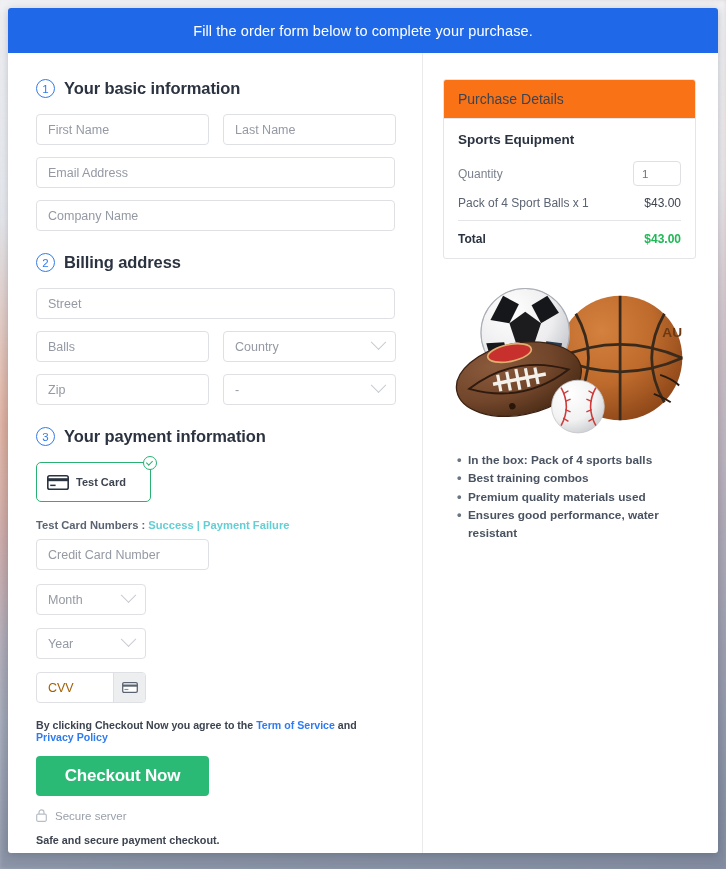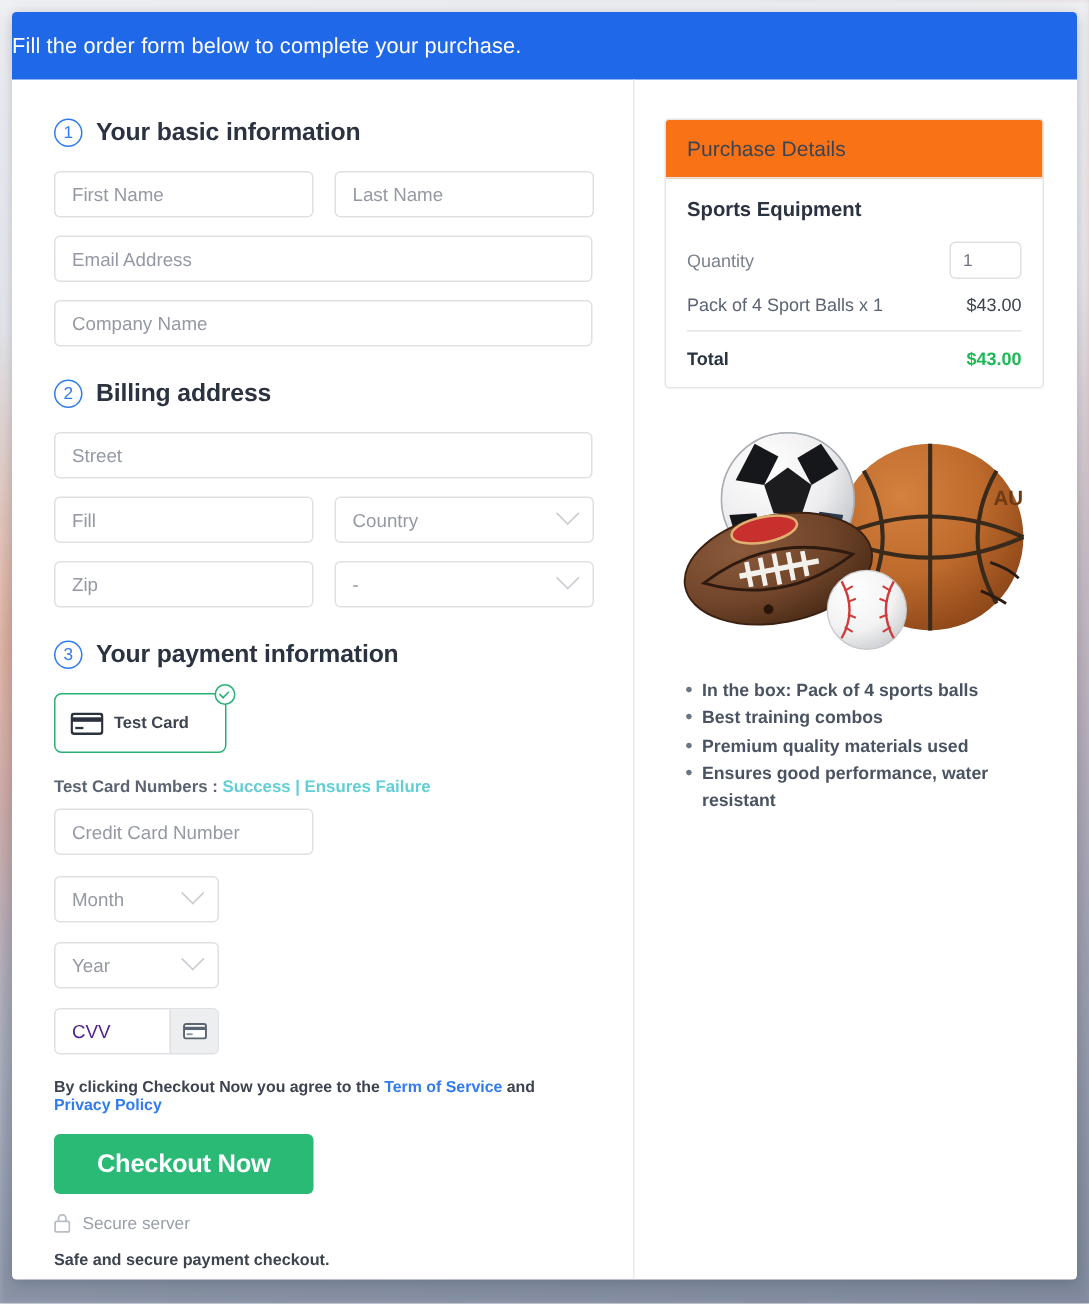--- a/index.html
+++ b/index.html
@@ -29,21 +29,21 @@
     background: #ffffff;
     border-radius: 3px;
     box-shadow: 0 2px 10px rgba(40,50,70,.28);
     overflow: hidden;
   }
 
   .banner {
     height: 45px;
     background: #1f69e8;
     color: #fff;
-    display: flex; align-items: center; justify-content: flex-start;
+    display: flex; align-items: center; justify-content: center;
     font-size: 14.5px;
     letter-spacing: .1px;
   }
 
   .body-cols { display: flex; height: calc(845px - 45px); }
 
   .col-left {
     width: 415px;
     padding: 26px 28px 0 28px;
     position: relative;
@@ -119,21 +119,21 @@
 
   .exp-row { display: flex; gap: 13px; margin-top: 14px; margin-bottom: 16px; flex-direction: column; }
   .exp-sel { width: 110px; flex: none; }
   .cvv-wrap {
     width: 110px; flex: none; height: 31px;
     border: 1px solid #dfe0e3; border-radius: 4px;
     display: flex; align-items: stretch; overflow: hidden; background:#fff;
   }
   .cvv-input {
     flex: 1; display: flex; align-items: center; padding: 0 11px;
-    font-size: 12.5px; color: #4c1d95; text-align: right;
+    font-size: 12.5px; color: #a16207; text-align: right;
   }
   .cvv-icon {
     width: 32px; background: #eceef0; border-left: 1px solid #dfe0e3;
     display: flex; align-items: center; justify-content: center;
   }
 
   .terms { font-size: 10.6px; color: #3d4450; font-weight: 600; margin-bottom: 13px; }
   .terms a { color: #2f7bf0; text-decoration: none; font-weight: 700; }
 
   .checkout-btn {
@@ -230,21 +230,21 @@
       
       <div class="step-head" style="margin-top:22px;">
         <span class="step-num">2</span>
         <span class="step-title">Billing address</span>
       </div>
 
       <div class="row">
         <div class="fld">Street</div>
       </div>
       <div class="row">
-        <div class="fld half">Fill</div>
+        <div class="fld half">Balls</div>
         <div class="fld half sel">
           <span>Country</span>
           <span class="chev"></span>
         </div>
       </div>
       <div class="row">
         <div class="fld half">Zip</div>
         <div class="fld half sel">
           <span>-</span>
           <span class="chev"></span>
@@ -264,21 +264,21 @@
           <rect x="3.2" y="9.6" width="5.4" height="1.5" fill="#2b3340"></rect>
         </svg>
         <span class="label">Test  Card</span>
         <span class="tile-check"></span>
       </div>
 
       <div class="testnums">
         <span>Test Card Numbers :</span>
         <a href="#">Success</a>
         <span class="sep">|</span>
-        <a href="#">Ensures Failure</a>
+        <a href="#">Payment Failure</a>
       </div>
 
       <div class="fld cc-field">Credit Card Number</div>
 
       <div class="exp-row">
         <div class="fld sel exp-sel">
           <span>Month</span>
           <span class="chev"></span>
         </div>
         <div class="fld sel exp-sel">

